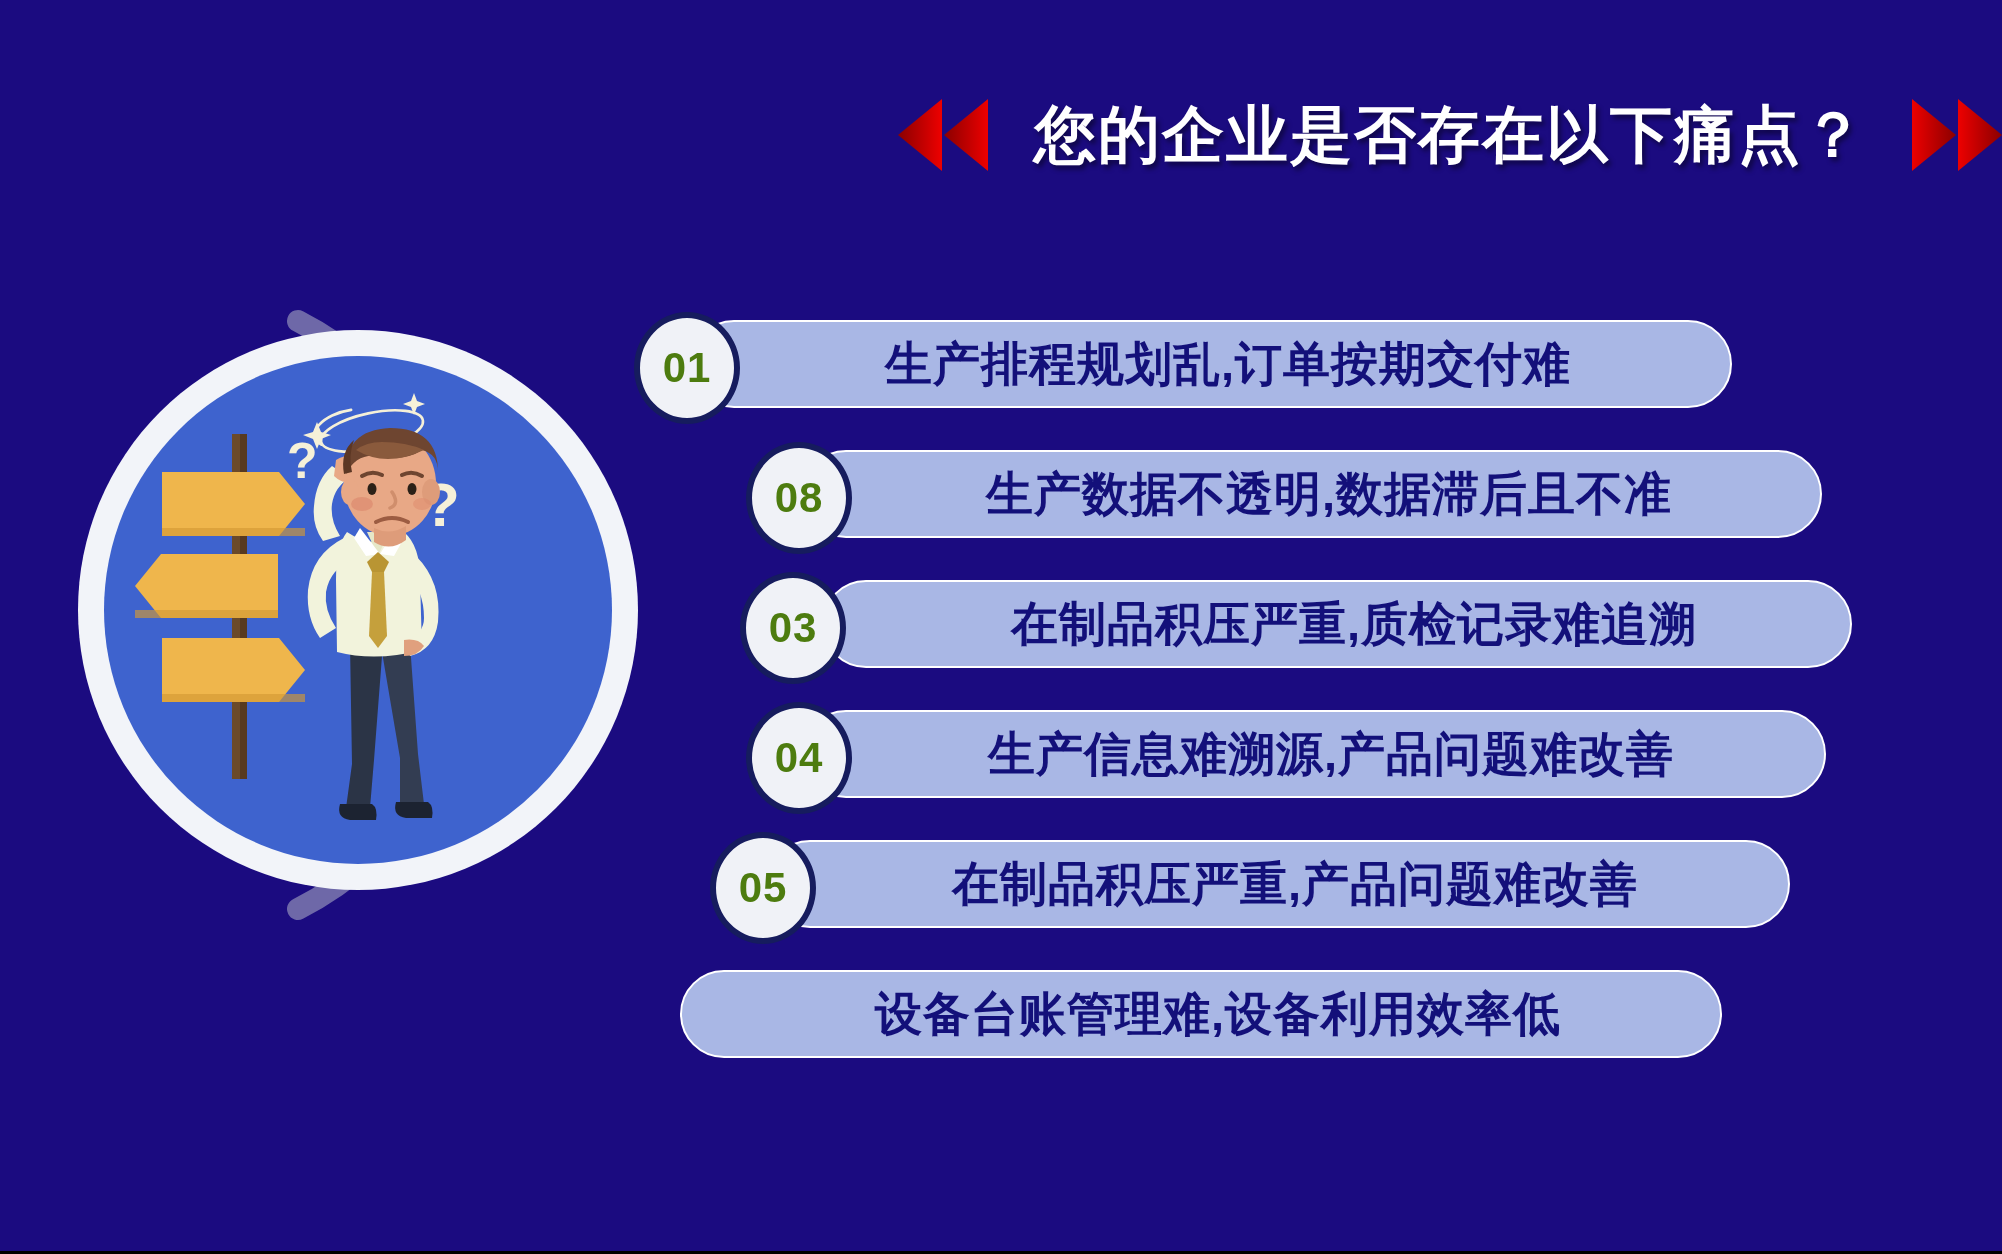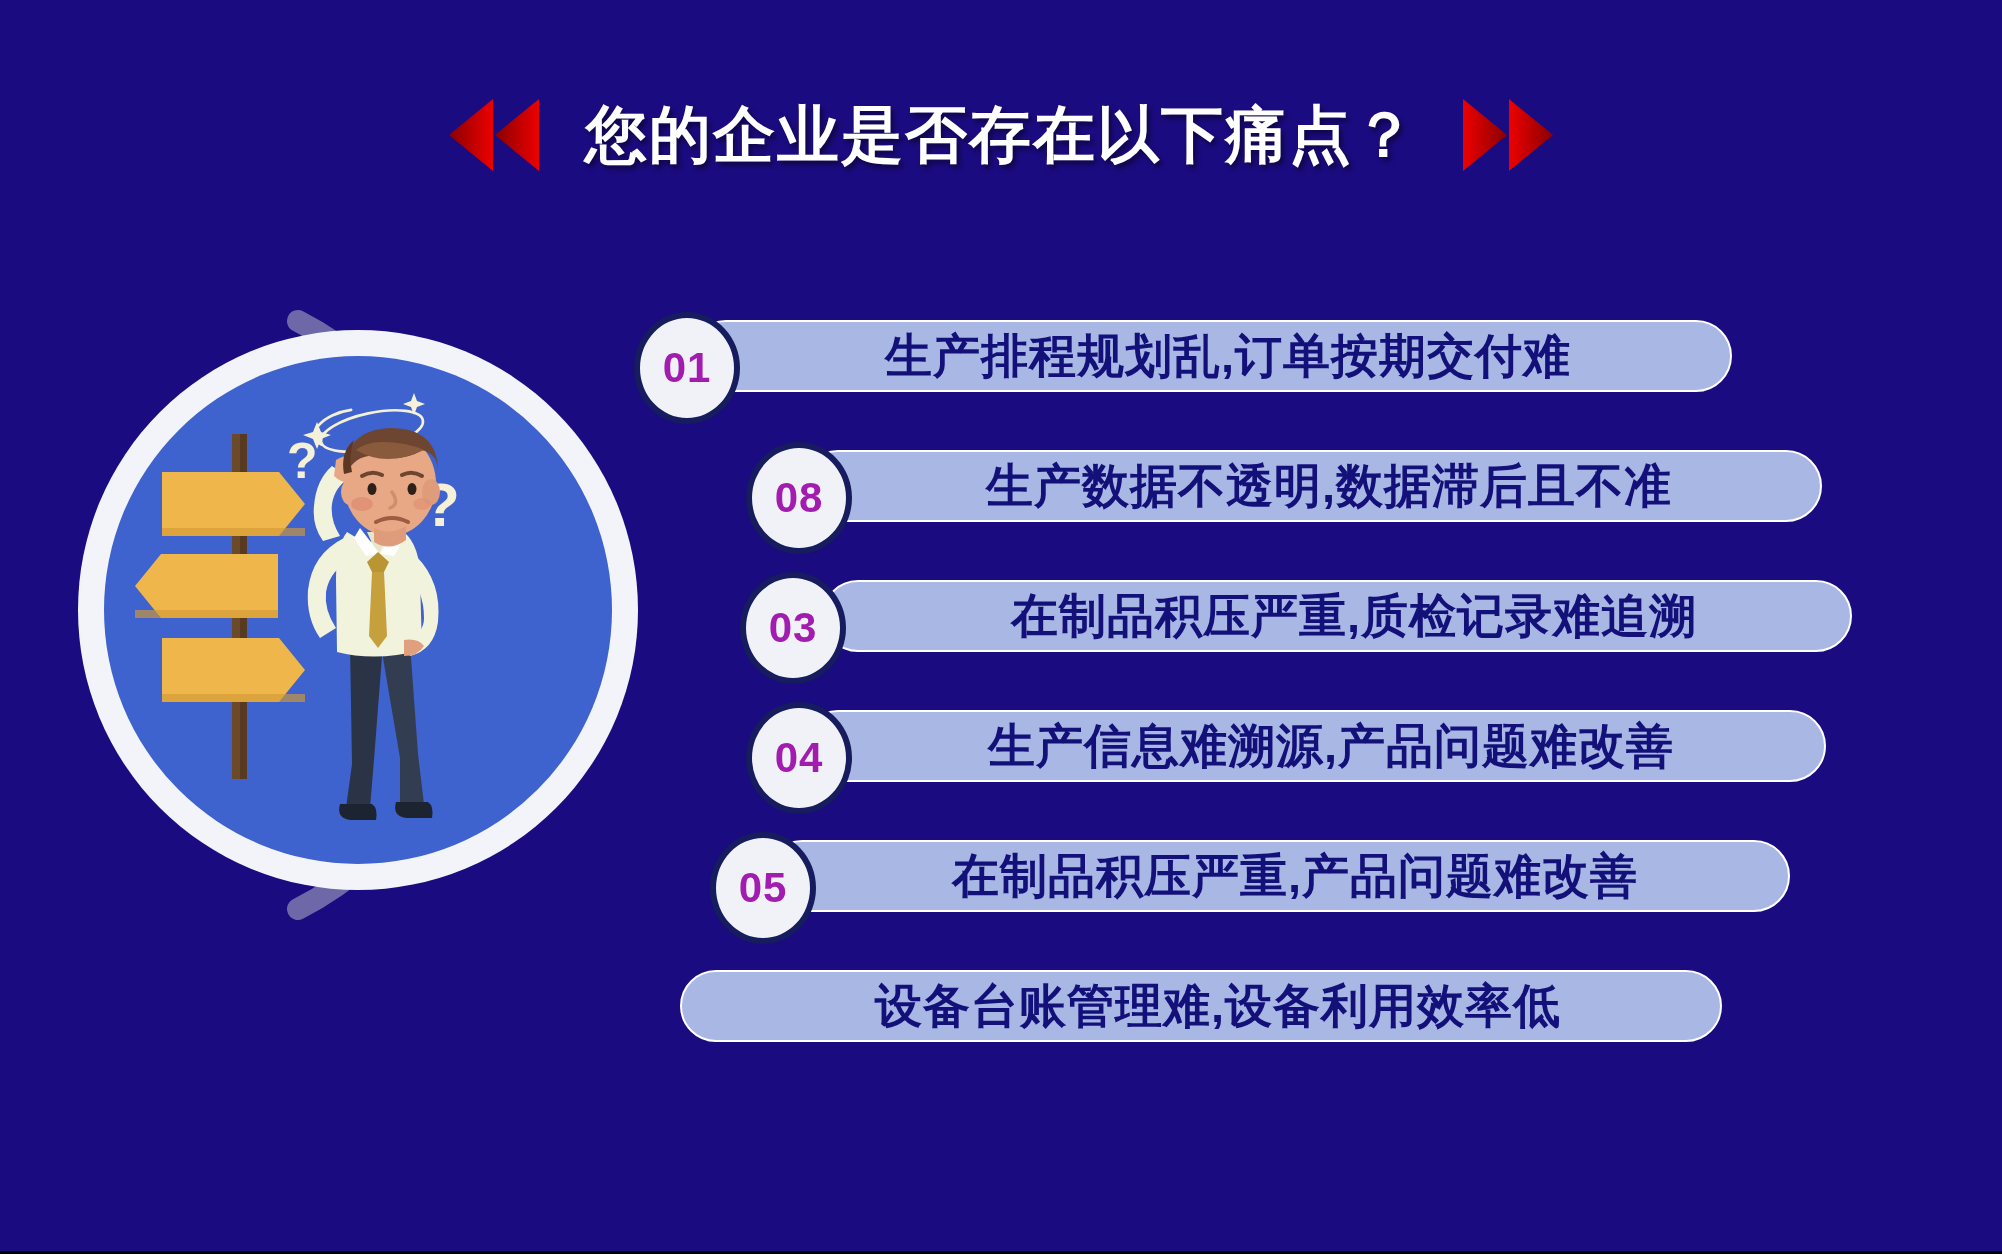--- a/index.html
+++ b/index.html
@@ -22,21 +22,21 @@
 
   
   #title-row {
     position: absolute;
     left: 0;
     top: 92px;
     width: 2002px;
     height: 86px;
     display: flex;
     align-items: center;
-    justify-content: center;
+    justify-content: flex-end;
     gap: 40px;
   }
   .arrow-pair {
     display: flex;
     align-items: center;
     height: 72px;
   }
   .tri-svg { display: block; }
 
   #title-text {
@@ -98,21 +98,21 @@
     width: 2002px;
   }
   .item {
     position: relative;
     height: 96px;
     margin-bottom: 34px;
   }
   .bar {
     position: absolute;
     top: 0;
-    height: 72px;
+    height: 88px;
     background: #A9B7E5;
     border: 2px solid #FFFFFF;
     border-radius: 48px;
     box-sizing: border-box;
     display: flex;
     align-items: center;
     justify-content: center;
     text-align: center;
   }
   .bar-text {
@@ -132,21 +132,21 @@
     border-radius: 50%;
     background: #F0F2F7;
     border: 6px solid #161C5E;
     box-sizing: border-box;
     display: flex;
     align-items: center;
     justify-content: center;
     z-index: 4;
   }
   .badge-num {
-    color: #a21caf;
+    color: #4d7c0f;
     font-size: 42px;
     font-weight: bold;
     letter-spacing: 1px;
   }
 
   
   .item-0 .badge { left: 634px; }  .item-0 .bar { left: 690px; right: 270px; }
   .item-1 .badge { left: 746px; }  .item-1 .bar { left: 802px; right: 180px; }
   .item-2 .badge { left: 740px; }  .item-2 .bar { left: 822px; right: 150px; }
   .item-3 .badge { left: 746px; }  .item-3 .bar { left: 802px; right: 176px; }

